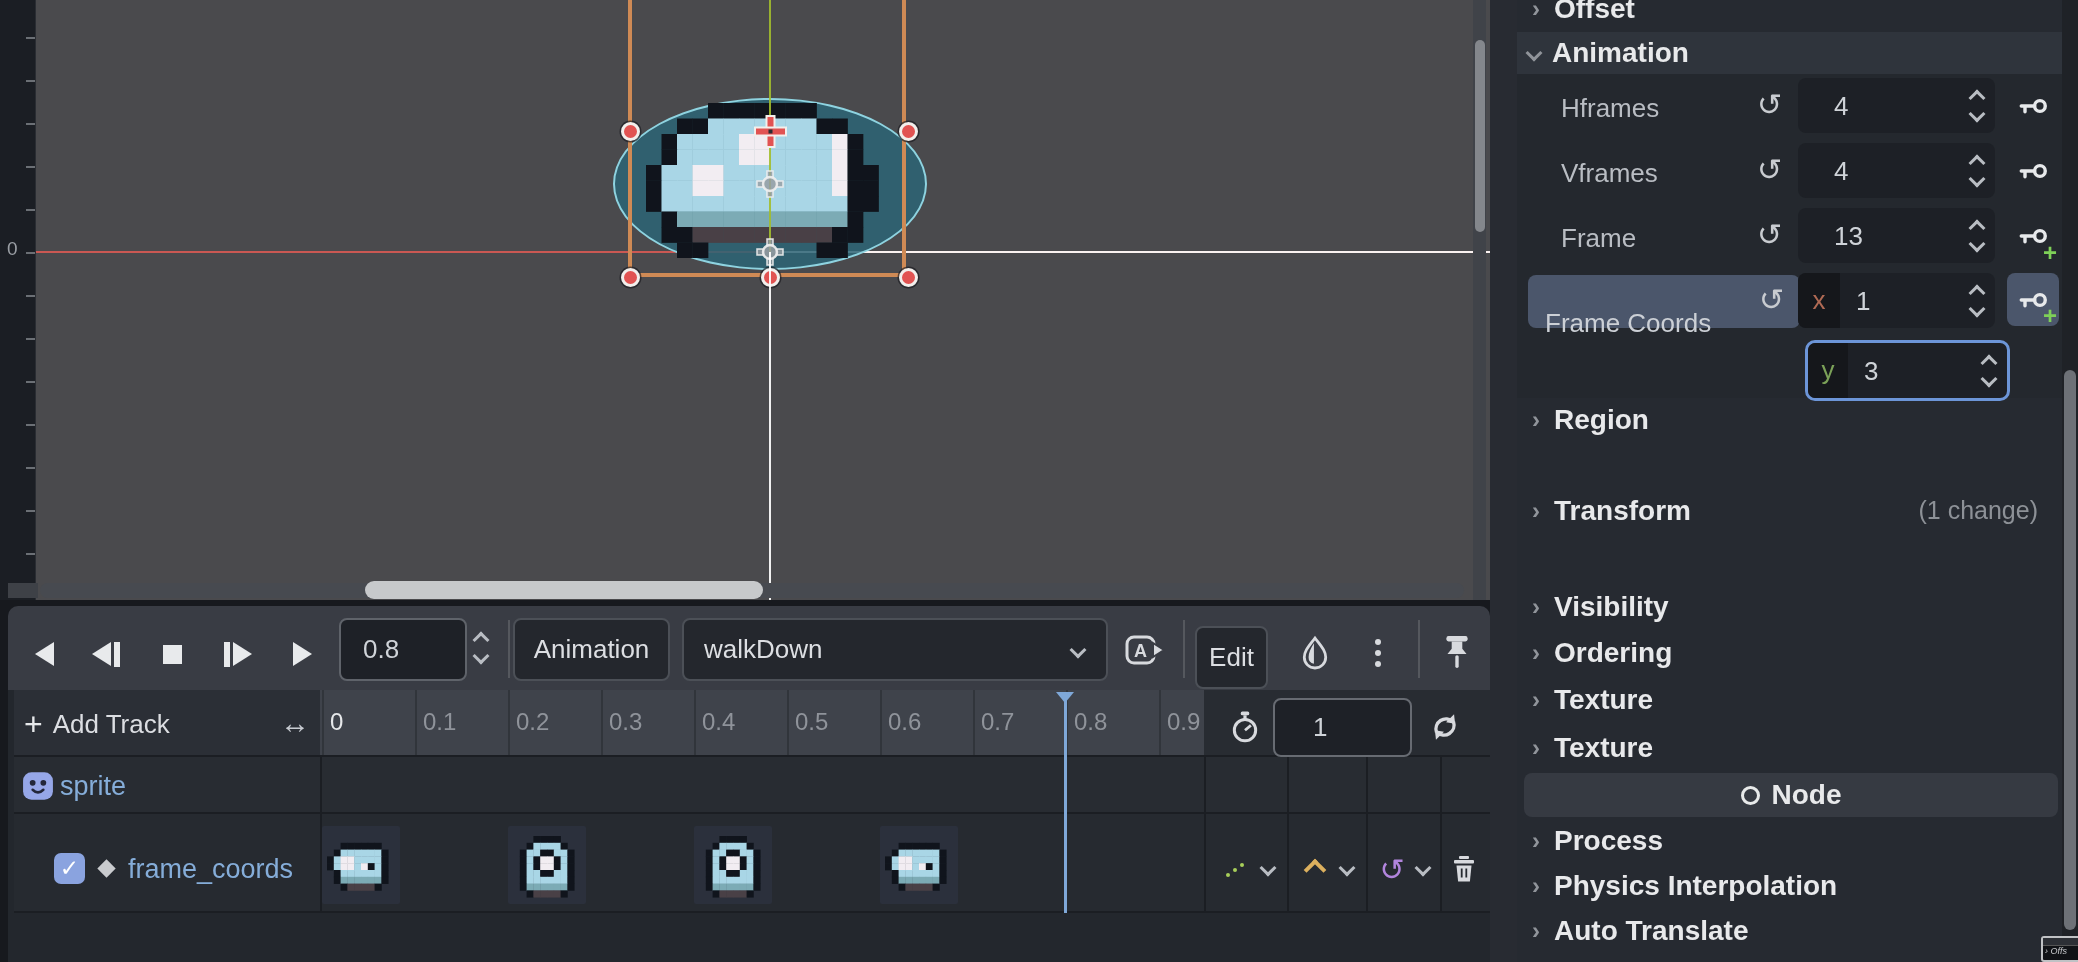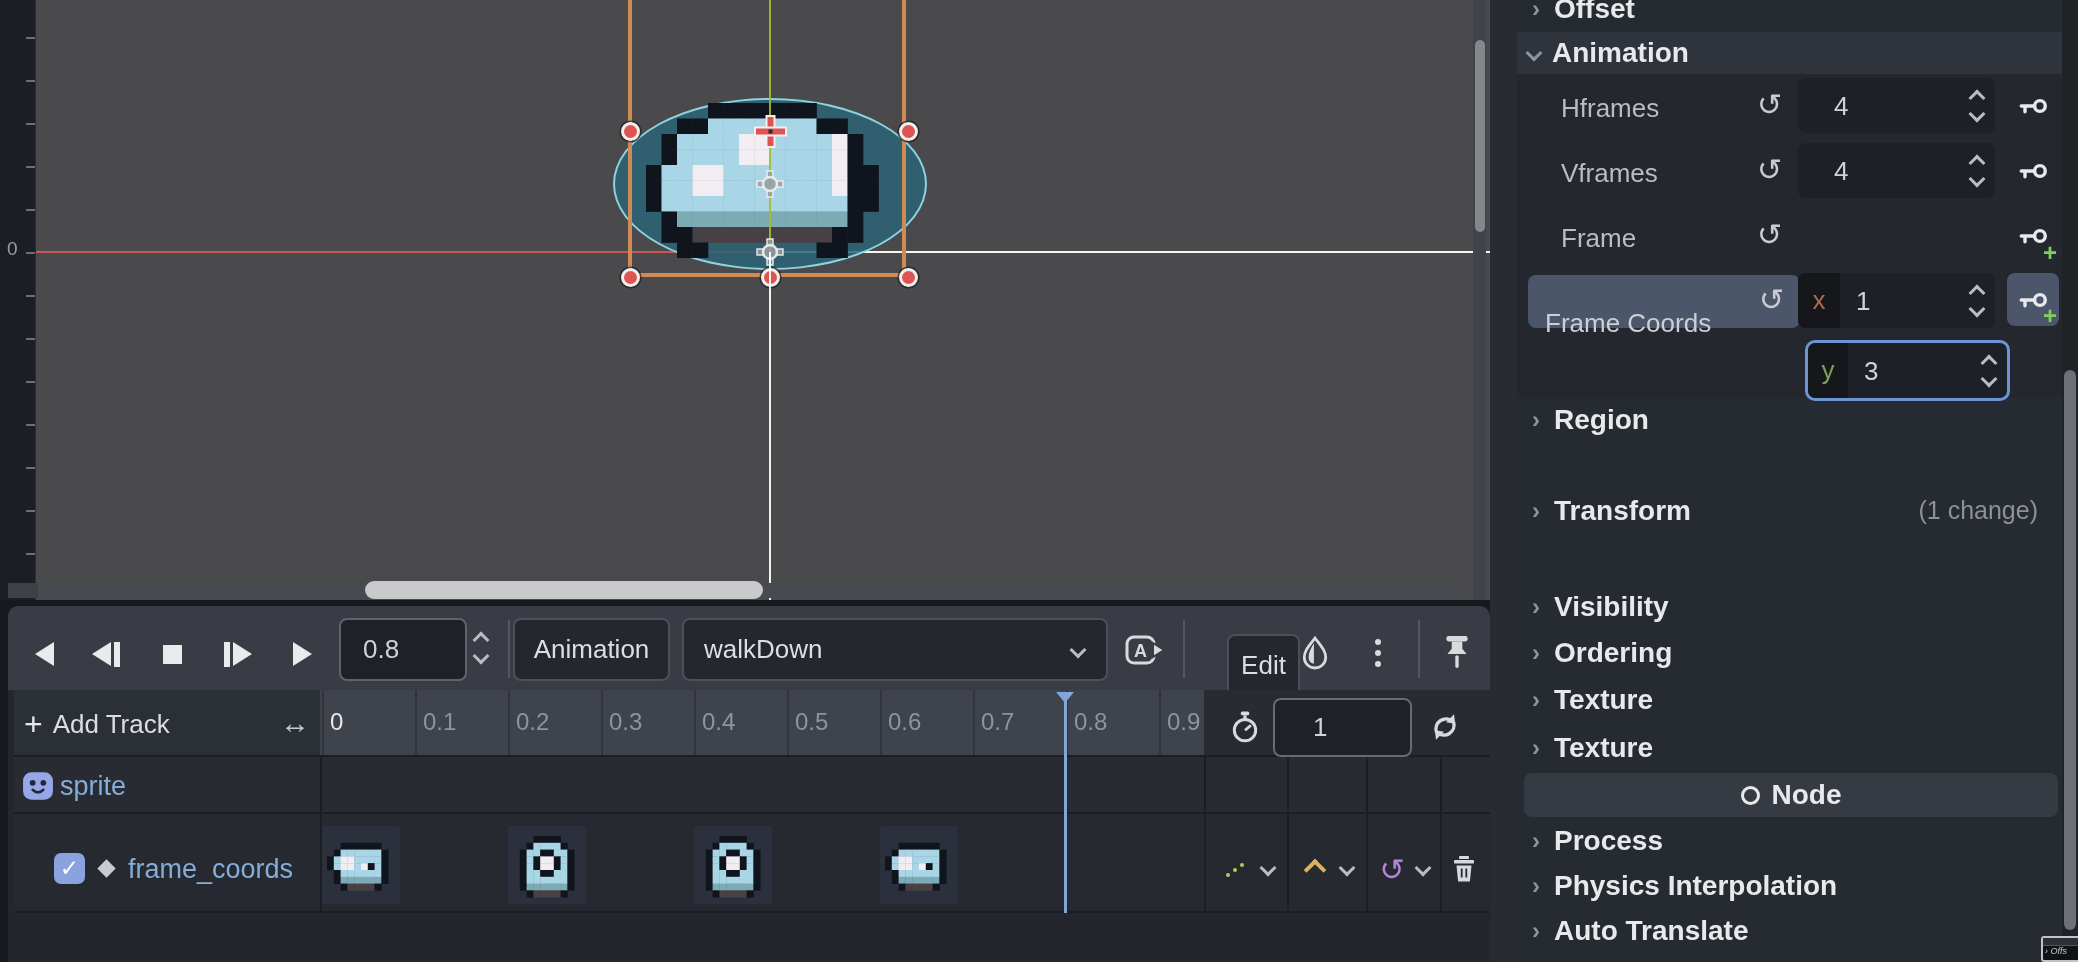--- a/index.html
+++ b/index.html
@@ -309,21 +309,21 @@
   </div>
 
   <div class="abs toolbtn" style="left:1113px;top:24px;width:50px;height:40px;">
     <svg width="44" height="36" viewBox="0 0 44 36">
       <rect x="3" y="5" width="27" height="26" rx="7" fill="none" stroke="#d8dade" stroke-width="3"></rect>
       <text x="16.5" y="25" font-size="18" font-weight="bold" fill="#d8dade" text-anchor="middle" font-family="Liberation Sans,sans-serif">A</text>
       <path d="M29 11 l11 7 -11 7 z" fill="#d8dade" stroke="#393c44" stroke-width="2"></path>
     </svg>
   </div>
   <div class="abs vsep" style="left:1175px;top:14px;height:58px;"></div>
-  <div class="abs btn" style="left:1187px;top:28px;width:73px;height:63px;margin-left:32px;">
+  <div class="abs btn" style="left:1187px;top:20px;width:73px;height:63px;">
     <span>Edit</span>
   </div>
   <div class="abs toolbtn" style="left:1286px;top:26px;width:42px;height:42px;">
     <svg width="30" height="36" viewBox="0 0 28 32">
       <path d="M14 2 C8 10 4 14 4 20 a10 10 0 0 0 20 0 C24 14 20 10 14 2 Z" fill="none" stroke="#d8dade" stroke-width="2.6"></path>
       <path d="M13 7 C10 12 8 16 8 20 a6 6 0 0 0 5 6 Z" fill="#d8dade"></path>
     </svg>
   </div>
   <div class="abs toolbtn" style="left:1352px;top:26px;width:36px;height:42px;flex-direction:column;gap:5px;">
     <i style="width:6px;height:6px;border-radius:50%;background:#d8dade;"></i>
@@ -739,20 +739,27 @@
   </div>
   <div class="keybtn" style="top:143px;">
     <svg width="32" height="28" viewBox="0 0 30 26">
       <circle cx="21.5" cy="13" r="5" fill="none" stroke="#e7e9eb" stroke-width="3.2"></circle>
       <path d="M16.5 13 H4 M7.5 13 v5.5" stroke="#e7e9eb" stroke-width="3.2" stroke-linecap="round" fill="none"></path>
     </svg>
   </div>
 
   <div class="abs iprop-label" style="left:44px;top:223px;">Frame</div>
   <div class="abs revert" style="left:240px;top:220px;">↺</div>
+  <div class="vbox" style="top:208px;">
+    <span class="val">13</span>
+    <span class="vspin spin">
+        <span class="chev up"></span>
+        <span class="chev down"></span>
+      </span>
+  </div>
   <div class="keybtn" style="top:208px;">
     <svg width="32" height="28" viewBox="0 0 30 26">
       <circle cx="21.5" cy="13" r="5" fill="none" stroke="#e7e9eb" stroke-width="3.2"></circle>
       <path d="M16.5 13 H4 M7.5 13 v5.5" stroke="#e7e9eb" stroke-width="3.2" stroke-linecap="round" fill="none"></path>
     </svg>
     <span class="keyplus">+</span>
   </div>
 
   <div class="abs" style="left:11px;top:275px;width:272px;height:53px;background:#4b566b;border-radius:8px;"></div>
   <div class="abs iprop-label" style="left:28px;top:288px;color:#ccd0d6;margin-top:20px;">Frame Coords</div>

